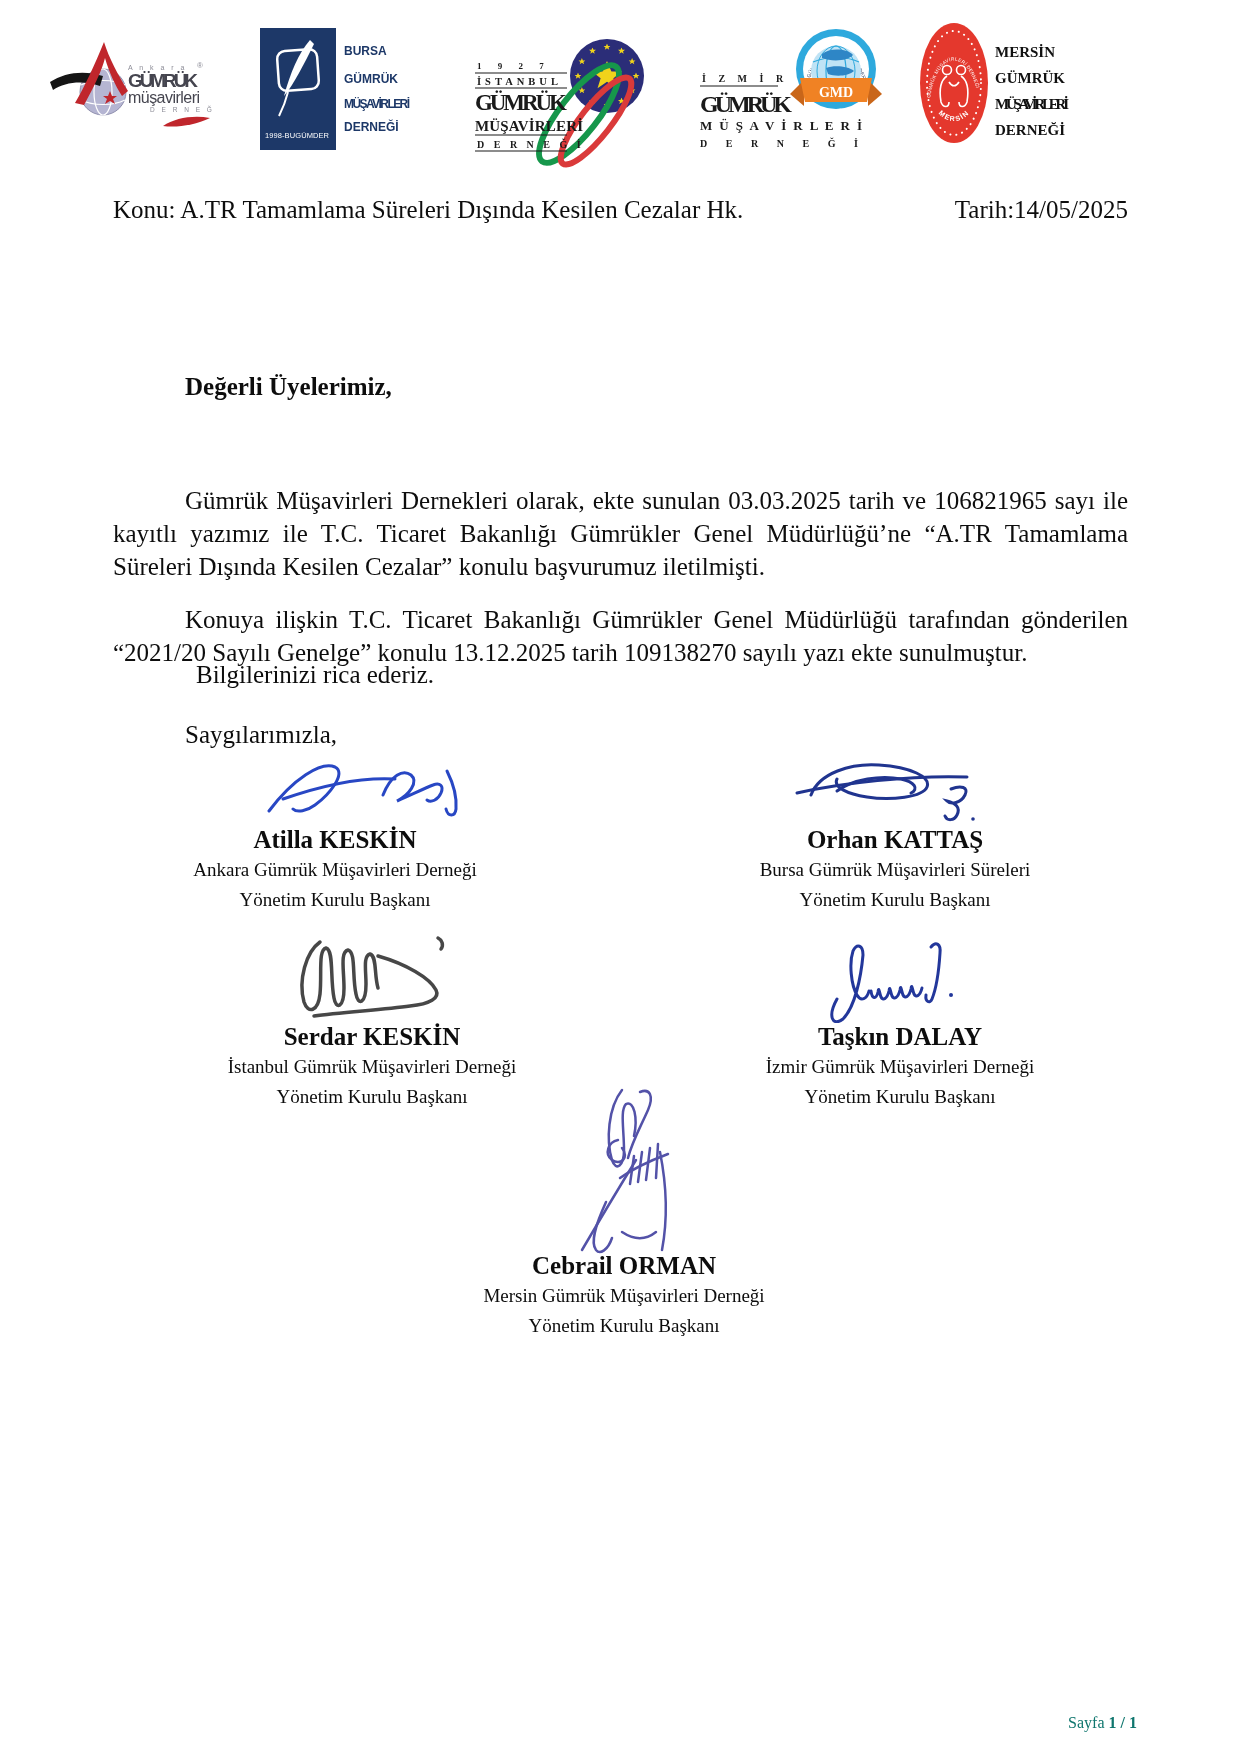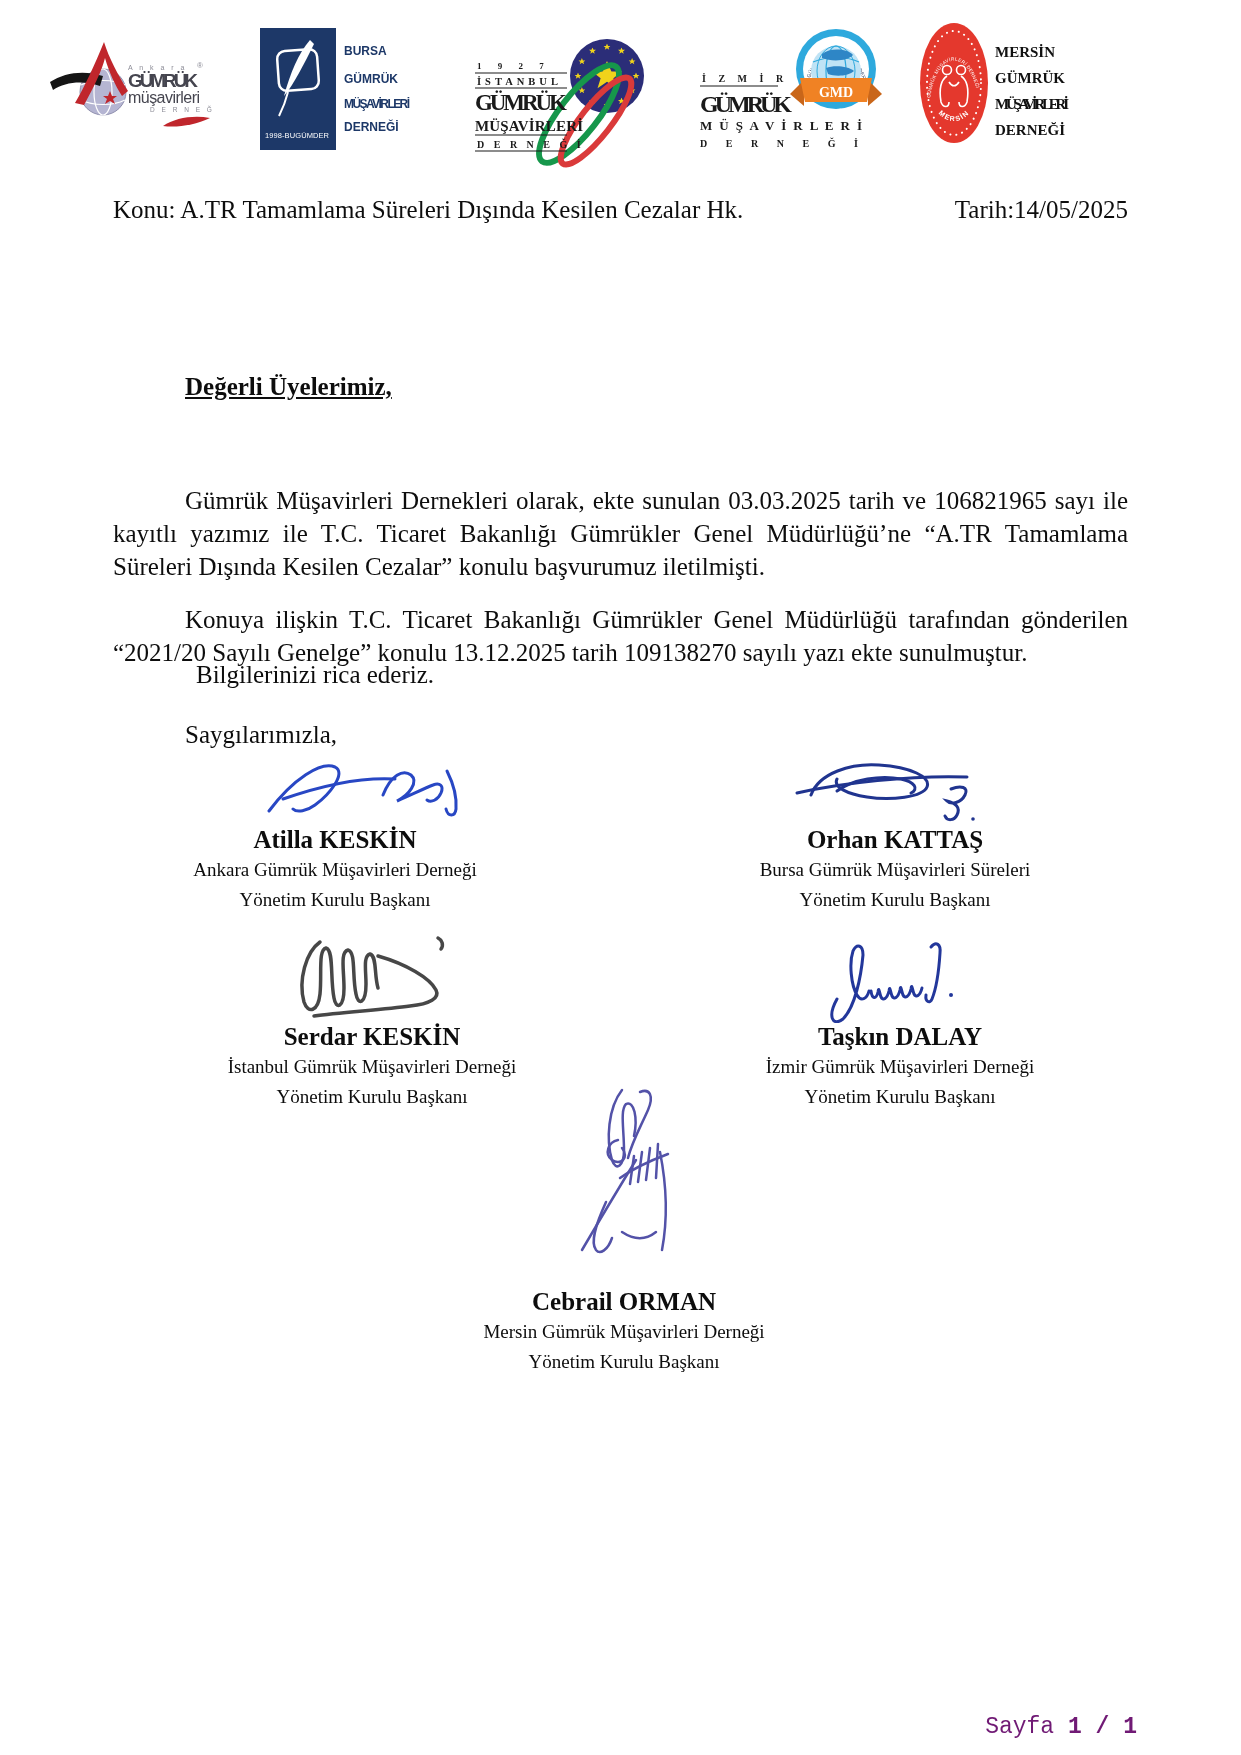--- a/index.html
+++ b/index.html
@@ -5,38 +5,38 @@
   html,body { margin:0; padding:0; background:#888; }
   .page {
     position:relative; width:1241px; height:1755px; margin:0 auto;
     background:#ffffff; overflow:hidden;
     font-family:"Liberation Serif", serif; color:#0d0d0d;
   }
   .abs { position:absolute; }
 
   
   .subject-row { top:195px; left:113px; width:1015px; display:flex; justify-content:space-between; font-size:25px; line-height:30px; }
-  .salutation  { top:372px; left:185px; font-size:25px; font-weight:bold; line-height:30px;text-decoration:underline; }
+  .salutation  { top:372px; left:185px; font-size:25px; font-weight:bold; line-height:30px; }
   .para        { left:113px; width:1015px; font-size:25px; line-height:33px; text-align:justify; text-indent:72px; }
   .para-1      { top:459px; }
   .para-2      { top:578px; }
   .closing     { top:660px; left:185px; font-size:25px; line-height:30px;margin-left:11px; }
   .regards     { top:720px; left:185px; font-size:25px; line-height:30px; }
 
   
   .sig-block   { width:560px; text-align:center; }
   .sig-name    { font-size:25px; font-weight:bold; line-height:30px; }
   .sig-org, .sig-title { font-size:19px; line-height:30px; }
   .blk-1 { left:55px;  top:825px;  }
   .blk-2 { left:615px; top:825px;  }
   .blk-3 { left:92px;  top:1022px; }
   .blk-4 { left:620px; top:1022px; }
-  .blk-5 { left:344px; top:1251px;margin-top:36px; }
-
-  .footer { top:1714px; right:104px; font-family:Liberation Mono, monospace; font-size:23px; color:#701a75; }
+  .blk-5 { left:344px; top:1251px; }
+
+  .footer { top:1714px; right:104px; font-family:Liberation Serif, serif; font-size:16px; color:#0f766e; }
   .footer .pg { font-weight:bold; }
 
   svg { display:block; }
   .logo-sans  { font-family:"Liberation Sans", sans-serif; }
   .logo-serif { font-family:"Liberation Serif", serif; }
 </style>
 </head>
 <body>
 
 <div class="page">

